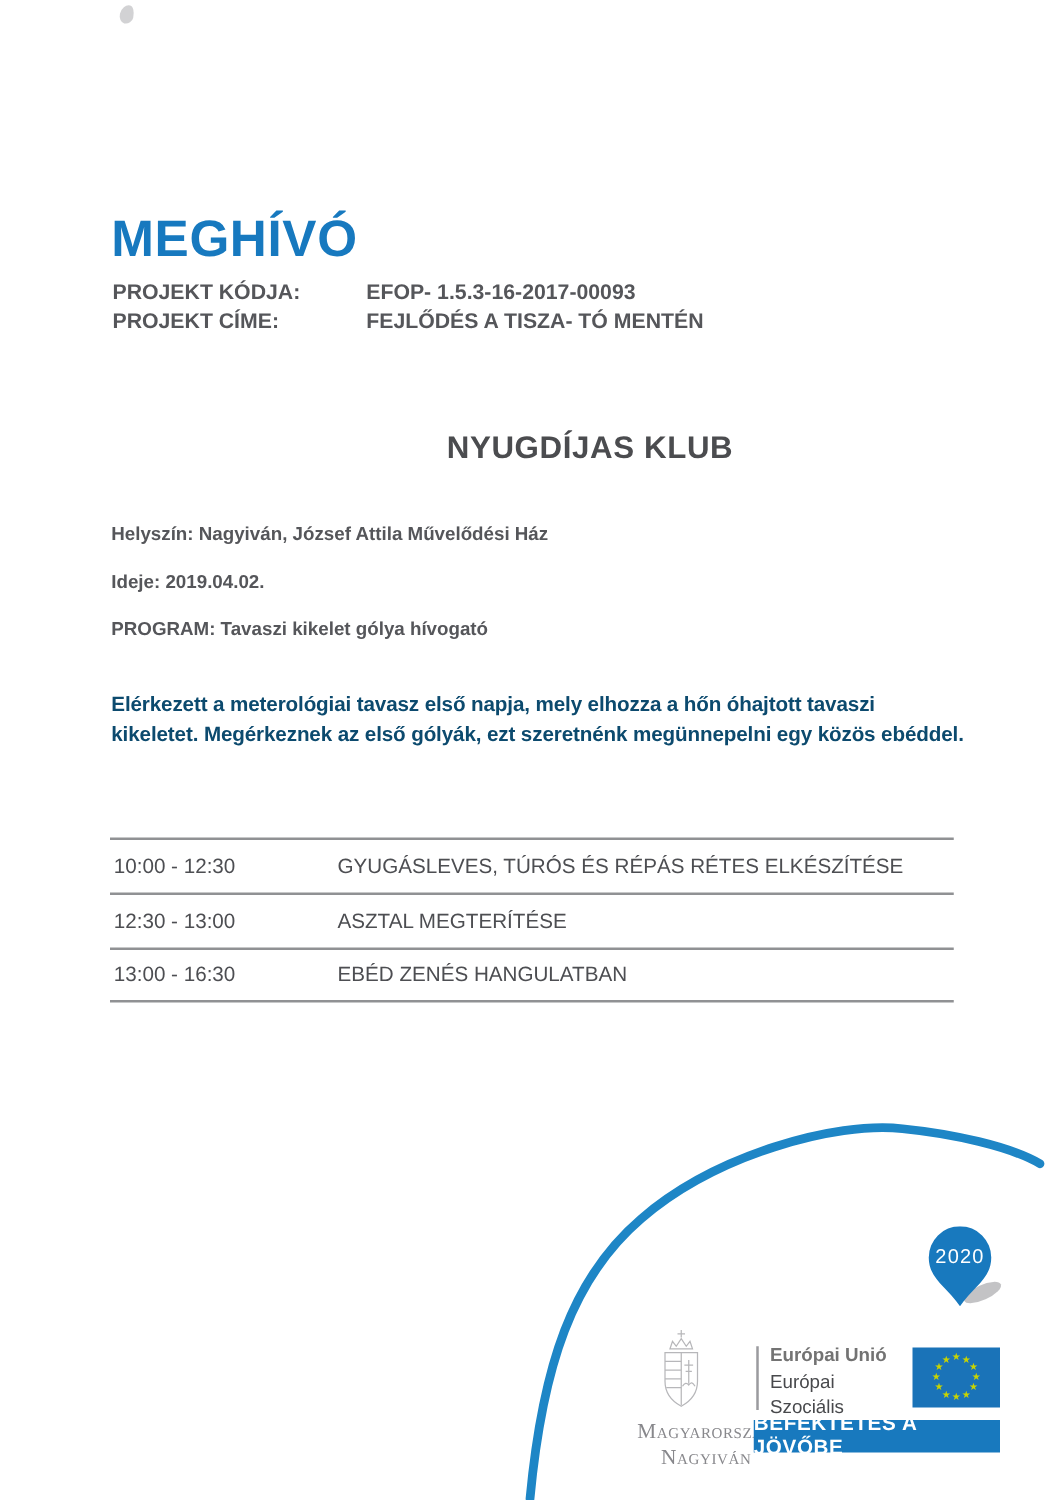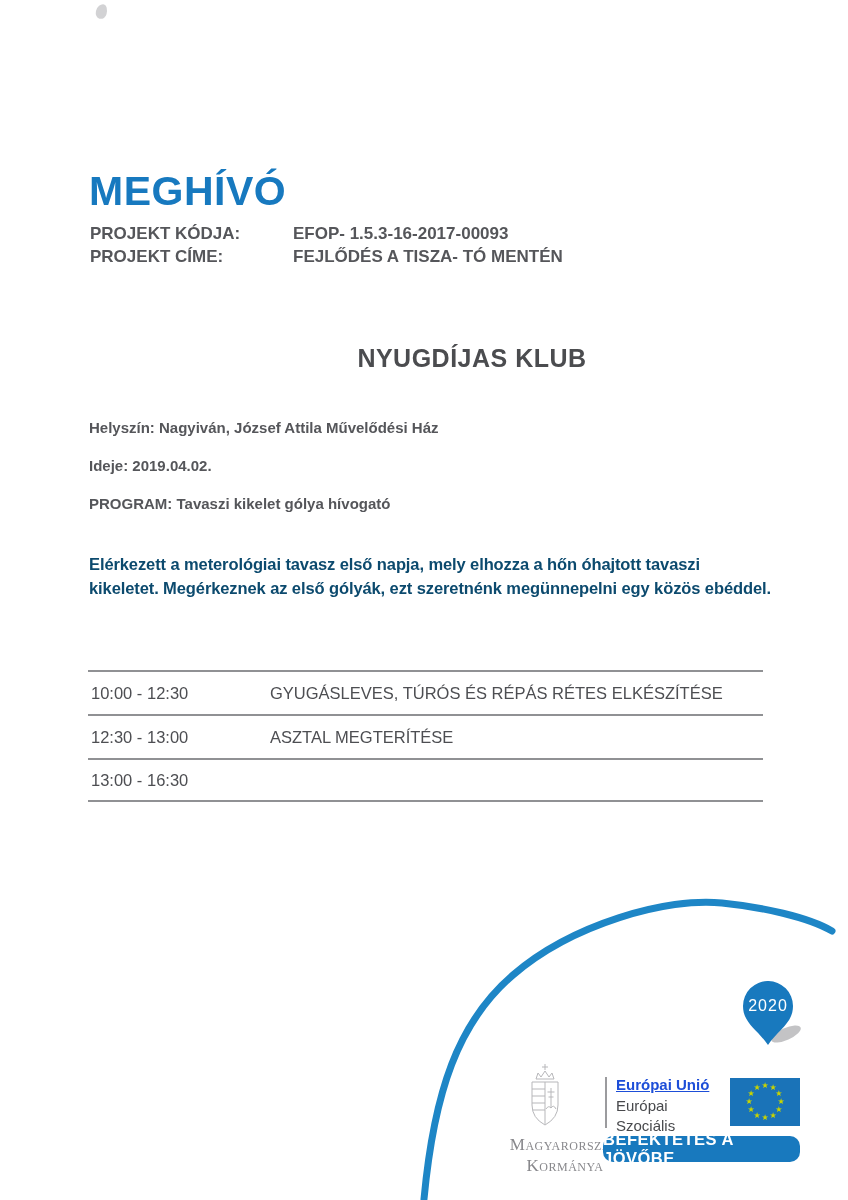--- a/index.html
+++ b/index.html
@@ -75,31 +75,31 @@
 
   .coat-svg { left:524px; top:1063px; }
   .gov-name {
     left:486px; top:1134px; width:158px; text-align:center;
     font-family:"Liberation Serif", serif; font-variant:small-caps;
     font-size:17px; color:#88888c; line-height:21px; letter-spacing:0.5px;
   }
 
   .eu-divider { left:605px; top:1077px; width:2px; height:51px; background:#9b9b9e; }
   .eu-text { left:616px; top:1075px; width:110px; font-size:15px; line-height:20.5px; color:#48494c; }
-  .eu-text .b { font-weight:bold; color:#1d4ed8;text-decoration:underline; }
+  .eu-text .b { font-weight:bold; color:#737373; }
 
   .eu-flag { left:730px; top:1078px; width:70px; height:48px; background:#1a73b8; }
   .eu-star {
     position:absolute; transform:translate(-50%,-50%);
     font-size:8px; color:#c9d400; line-height:8px;
   }
 
   .banner {
     left:603px; top:1136px; width:197px; height:26px;
-    background:#1879be; border-radius:10px;
+    background:#1879be; border-radius:0;
     display:flex; align-items:center; justify-content:center;
     color:#ffffff; font-size:16.5px; font-weight:bold; letter-spacing:0.5px;
   }
 </style>
 </head>
 <body>
 
 <div class="page">
 
   <div class="abs scan-smudge"></div>
@@ -127,20 +127,21 @@
       <div class="sched-row">
         <div class="sched-time">10:00 - 12:30</div>
         <div class="sched-activity">GYUGÁSLEVES, TÚRÓS ÉS RÉPÁS RÉTES ELKÉSZÍTÉSE</div>
       </div>
       <div class="sched-row">
         <div class="sched-time">12:30 - 13:00</div>
         <div class="sched-activity">ASZTAL MEGTERÍTÉSE</div>
       </div>
       <div class="sched-row">
         <div class="sched-time">13:00 - 16:30</div>
+        <div class="sched-activity">EBÉD ZENÉS HANGULATBAN</div>
       </div>
     </div>
 
   <svg class="abs arc-svg" width="848" height="1200" viewBox="0 0 848 1200">
     <path d="M 424 1199 C 434 1092, 458 1022, 513 975 C 572 924, 668 897, 722 903 C 762 907, 808 917, 832 931" fill="none" stroke="#1e86c6" stroke-width="7" stroke-linecap="round"></path>
   </svg>
 
   <div class="abs pin-shadow"></div>
   <svg class="abs pin-svg" width="56" height="66" viewBox="0 0 56 66">
     <path d="M28 64 C 17 48 3 42 3 25 A 25 25 0 1 1 53 25 C 53 42 39 48 28 64 Z" fill="#1879be"></path>
@@ -159,21 +160,21 @@
       <line x1="8" y1="40" x2="21" y2="40"></line>
       <line x1="9" y1="47" x2="21" y2="47"></line>
       <line x1="27" y1="25" x2="27" y2="44"></line>
       <line x1="23.5" y1="29" x2="30.5" y2="29"></line>
       <line x1="24.5" y1="34" x2="29.5" y2="34"></line>
       <path d="M22 46 Q24.5 42 27 45 Q29.5 41 32 46"></path>
     </g>
   </svg>
   <div class="abs gov-name">
     <div>Magyarország</div>
-    <div>Kormánya</div>
+    <div>Nagyiván</div>
   </div>
 
   <div class="abs eu-divider"></div>
   <div class="abs eu-text">
     <div class="b">Európai Unió</div>
     <div>Európai Szociális</div>
     <div>Alap</div>
   </div>
   <div class="abs eu-flag">
       <span class="eu-star" style="left: 35px; top: 8px; color: rgb(201, 212, 0);">★</span>

